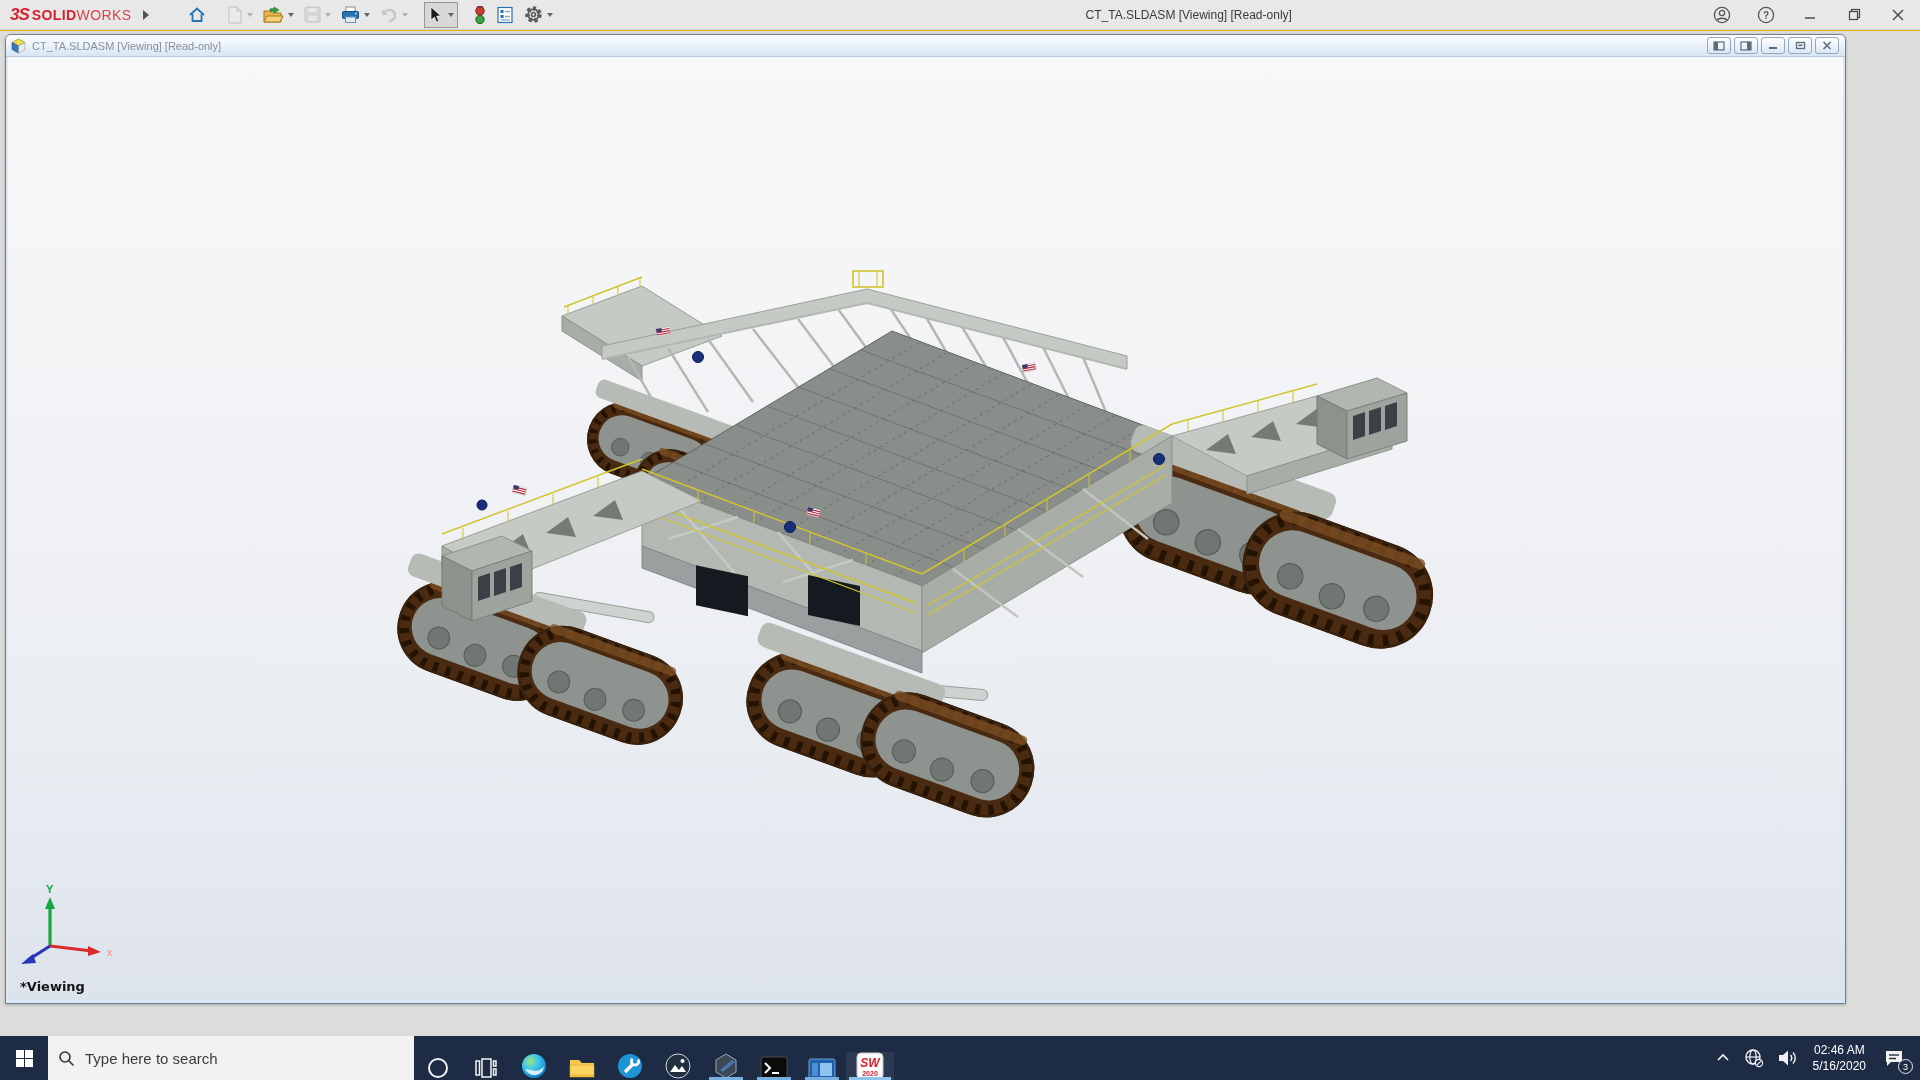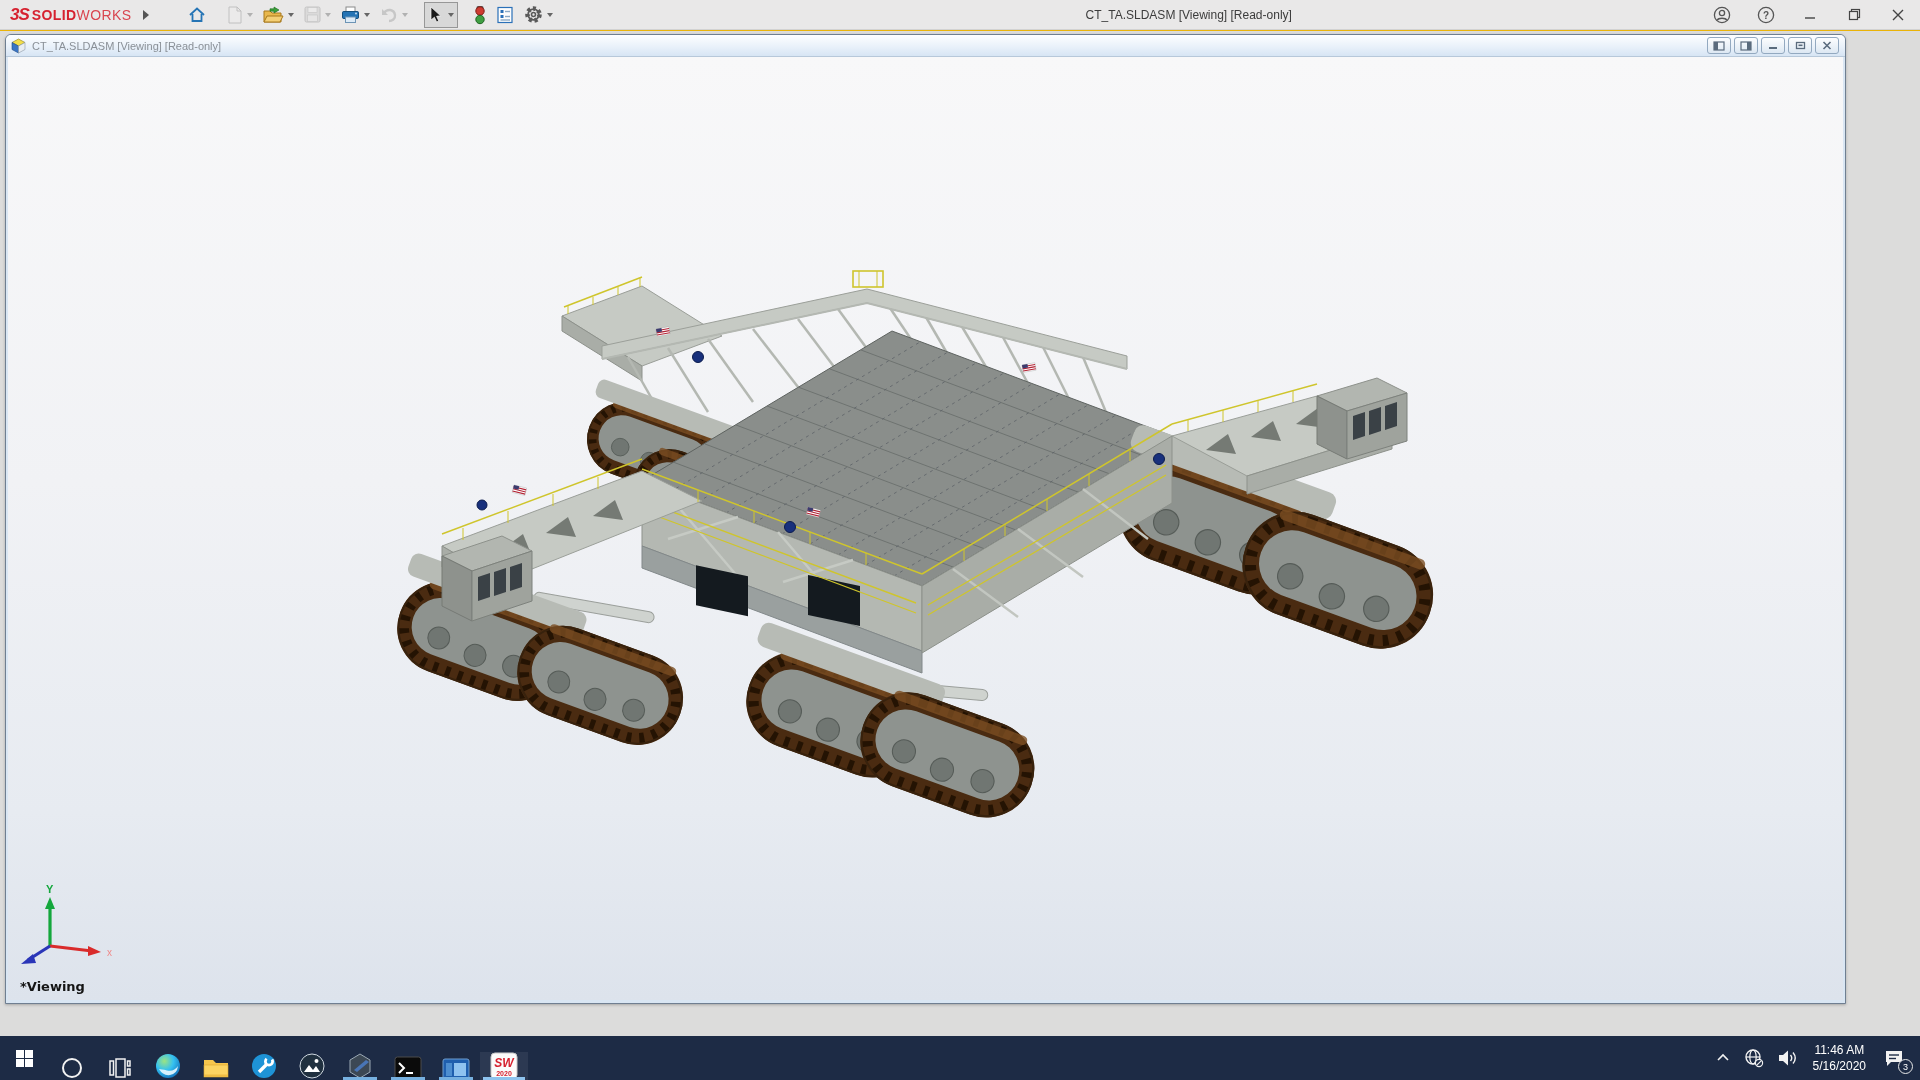--- a/index.html
+++ b/index.html
@@ -457,20 +457,27 @@
 
   <footer class="taskbar">
     <div class="tb-start">
       <svg width="17" height="17" viewBox="0 0 17 17">
         <rect x="0" y="0" width="8" height="8" fill="#fff"></rect>
           <rect x="9" y="0" width="8" height="8" fill="#fff"></rect>
         <rect x="0" y="9" width="8" height="8" fill="#fff"></rect>
           <rect x="9" y="9" width="8" height="8" fill="#fff"></rect>
       </svg>
     </div>
+    <div class="tb-search">
+      <svg width="17" height="17" viewBox="0 0 17 17">
+          <circle cx="7" cy="7" r="5" fill="none" stroke="#333" stroke-width="1.6"></circle>
+          <line x1="10.8" y1="10.8" x2="15.5" y2="15.5" stroke="#333" stroke-width="1.6"></line>
+        </svg>
+      <input type="text" placeholder="Type here to search" style="">
+    </div>
     <div class="tb-icons">
       <div class="tb-btn">
         <svg width="24" height="24" viewBox="0 0 24 24">
             <circle cx="12" cy="12" r="9" fill="none" stroke="#f2f2f2" stroke-width="2"></circle>
           </svg>
       </div>
       <div class="tb-btn">
         <svg width="24" height="24" viewBox="0 0 24 24">
             <rect x="2" y="5" width="3.5" height="14" fill="none" stroke="#f2f2f2" stroke-width="1.5"></rect>
             <rect x="8" y="3" width="9" height="18" fill="none" stroke="#f2f2f2" stroke-width="1.5"></rect>
@@ -556,21 +563,21 @@
         </svg>
       </div>
       <div class="tray-btn">
         <svg width="20" height="18" viewBox="0 0 20 18">
           <polygon points="1,6 5,6 10,1.5 10,16.5 5,12 1,12" fill="#f2f2f2"></polygon>
           <path d="M12.5,6 q2.5,3 0,6" fill="none" stroke="#f2f2f2" stroke-width="1.4"></path>
           <path d="M15,3.5 q4.5,5.5 0,11" fill="none" stroke="#f2f2f2" stroke-width="1.4"></path>
         </svg>
       </div>
       <div class="tray-clock">
-        <div>11:46 AM</div>
+        <div>02:46 AM</div>
         <div>5/16/2020</div>
       </div>
       <div class="tray-btn" style="width:40px;">
         <svg width="20" height="18" viewBox="0 0 20 18">
           <path d="M2,2 h16 v11 h-11 l-4,4 v-4 h-1 z" fill="#f2f2f2"></path>
           <line x1="5" y1="6" x2="15" y2="6" stroke="#1d2b45" stroke-width="1.4"></line>
           <line x1="5" y1="9.5" x2="12" y2="9.5" stroke="#1d2b45" stroke-width="1.4"></line>
         </svg>
         <span class="tray-badge">3</span>
       </div>

